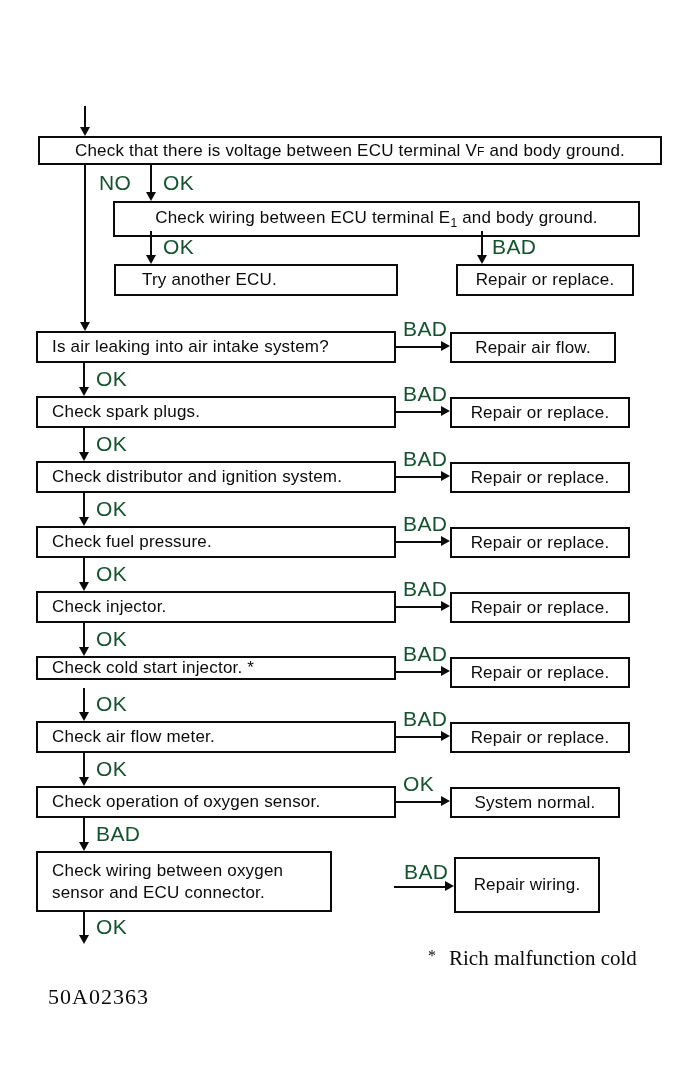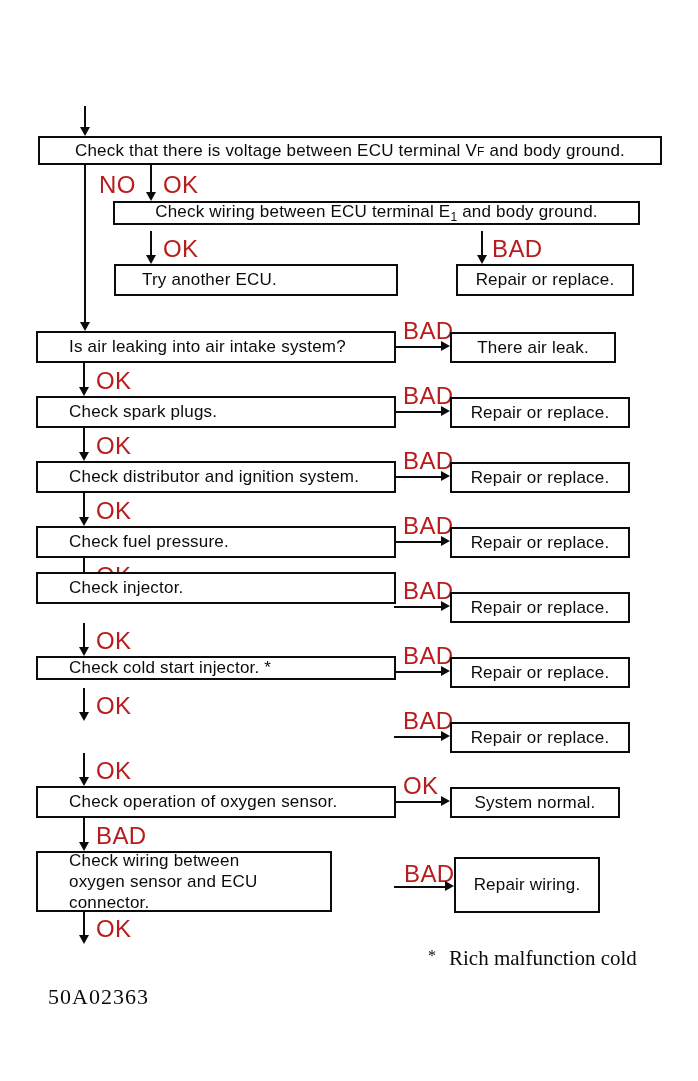--- a/index.html
+++ b/index.html
@@ -5,25 +5,25 @@
   html,body{margin:0;padding:0;background:#ffffff;}
   .page{
     position:relative;width:698px;height:1081px;background:#ffffff;overflow:hidden;
     font-family:"Liberation Sans",sans-serif;color:#0b0b0b;
   }
   .box{
     position:absolute;box-sizing:border-box;border:2px solid #0b0b0b;background:#fff;
     display:flex;align-items:center;font-size:17px;letter-spacing:.2px;line-height:1.25;
   }
   .box.center{justify-content:center;}
-  .box.left{padding-left:31px;}
+  .box.left{padding-left:14px;}
   .box.left-d{padding-left:26px;}
   .box.wrap{padding-right:40px;}
   .lbl{
-    position:absolute;font-size:24px;letter-spacing:.4px;color:#b91c1c;white-space:nowrap;
+    position:absolute;font-size:21px;letter-spacing:.4px;color:#14532d;white-space:nowrap;
   }
   .vline{position:absolute;width:2px;background:#0b0b0b;}
   .hline{position:absolute;height:2px;background:#0b0b0b;}
   .arr-d{position:absolute;width:0;height:0;border-left:5px solid transparent;border-right:5px solid transparent;border-top:9px solid #0b0b0b;}
   .arr-r{position:absolute;width:0;height:0;border-top:5px solid transparent;border-bottom:5px solid transparent;border-left:9px solid #0b0b0b;}
   .smallcap{font-size:12px;}
   .subsc{font-size:12px;vertical-align:-4px;}
   .footnote{
     position:absolute;left:428px;top:946px;font-family:"Liberation Serif",serif;font-size:21px;color:#0b0b0b;white-space:nowrap;
   }
@@ -45,21 +45,21 @@
   </div>
 
   <div class="vline" style="left:84px;top:165px;height:157px"></div>
   <div class="arr-d" style="left:80px;top:322px"></div>
   <div class="lbl" style="left:99px;top:171px">NO</div>
 
   <div class="vline" style="left:150px;top:165px;height:27px"></div>
   <div class="arr-d" style="left:146px;top:192px"></div>
   <div class="lbl" style="left:163px;top:171px">OK</div>
 
-  <div class="box center" style="left:113px;top:201px;width:527px;height:24px">
+  <div class="box center" style="left:113px;top:201px;width:527px;height:36px">
     <span><span>Check wiring between ECU terminal E</span><span class="subsc">1</span><span> and body ground.</span></span>
   </div>
 
   <div class="vline" style="left:150px;top:231px;height:24px"></div>
   <div class="arr-d" style="left:146px;top:255px"></div>
   <div class="lbl" style="left:163px;top:235px">OK</div>
 
   <div class="vline" style="left:481px;top:231px;height:24px"></div>
   <div class="arr-d" style="left:477px;top:255px"></div>
   <div class="lbl" style="left:492px;top:235px">BAD</div>
@@ -71,21 +71,21 @@
     <span>Repair or replace.</span>
   </div>
 
   <div class="box left" style="left:36px;top:331px;width:360px;height:32px">
     <span>Is air leaking into air intake system?</span>
   </div>
   <div class="lbl" style="left:403px;top:317px">BAD</div>
   <div class="hline" style="left:394px;top:346px;width:48px"></div>
   <div class="arr-r" style="left:441px;top:341px"></div>
   <div class="box center" style="left:450px;top:332px;width:166px;height:31px">
-    <span>There air leak.</span>
+    <span>Repair air flow.</span>
   </div>
   <div class="vline" style="left:83px;top:363px;height:24px"></div>
   <div class="arr-d" style="left:79px;top:387px"></div>
   <div class="lbl" style="left:96px;top:367px">OK</div>
 
   <div class="box left" style="left:36px;top:396px;width:360px;height:32px">
     <span>Check spark plugs.</span>
   </div>
   <div class="lbl" style="left:403px;top:382px">BAD</div>
   <div class="hline" style="left:394px;top:411px;width:48px"></div>
@@ -116,21 +116,21 @@
   <div class="lbl" style="left:403px;top:512px">BAD</div>
   <div class="hline" style="left:394px;top:541px;width:48px"></div>
   <div class="arr-r" style="left:441px;top:536px"></div>
   <div class="box center" style="left:450px;top:527px;width:180px;height:31px">
     <span>Repair or replace.</span>
   </div>
   <div class="vline" style="left:83px;top:558px;height:24px"></div>
   <div class="arr-d" style="left:79px;top:582px"></div>
   <div class="lbl" style="left:96px;top:562px">OK</div>
 
-  <div class="box left" style="left:36px;top:572px;width:360px;height:32px">
+  <div class="box left" style="left:36px;top:591px;width:360px;height:32px">
     <span>Check injector.</span>
   </div>
   <div class="lbl" style="left:403px;top:577px">BAD</div>
   <div class="hline" style="left:394px;top:606px;width:48px"></div>
   <div class="arr-r" style="left:441px;top:601px"></div>
   <div class="box center" style="left:450px;top:592px;width:180px;height:31px">
     <span>Repair or replace.</span>
   </div>
   <div class="vline" style="left:83px;top:623px;height:24px"></div>
   <div class="arr-d" style="left:79px;top:647px"></div>
@@ -142,20 +142,23 @@
   <div class="lbl" style="left:403px;top:642px">BAD</div>
   <div class="hline" style="left:394px;top:671px;width:48px"></div>
   <div class="arr-r" style="left:441px;top:666px"></div>
   <div class="box center" style="left:450px;top:657px;width:180px;height:31px">
     <span>Repair or replace.</span>
   </div>
   <div class="vline" style="left:83px;top:688px;height:24px"></div>
   <div class="arr-d" style="left:79px;top:712px"></div>
   <div class="lbl" style="left:96px;top:692px">OK</div>
 
+  <div class="box left" style="left:36px;top:721px;width:360px;height:32px">
+    <span>Check air flow meter.</span>
+  </div>
   <div class="lbl" style="left:403px;top:707px">BAD</div>
   <div class="hline" style="left:394px;top:736px;width:48px"></div>
   <div class="arr-r" style="left:441px;top:731px"></div>
   <div class="box center" style="left:450px;top:722px;width:180px;height:31px">
     <span>Repair or replace.</span>
   </div>
   <div class="vline" style="left:83px;top:753px;height:24px"></div>
   <div class="arr-d" style="left:79px;top:777px"></div>
   <div class="lbl" style="left:96px;top:757px">OK</div>
 

